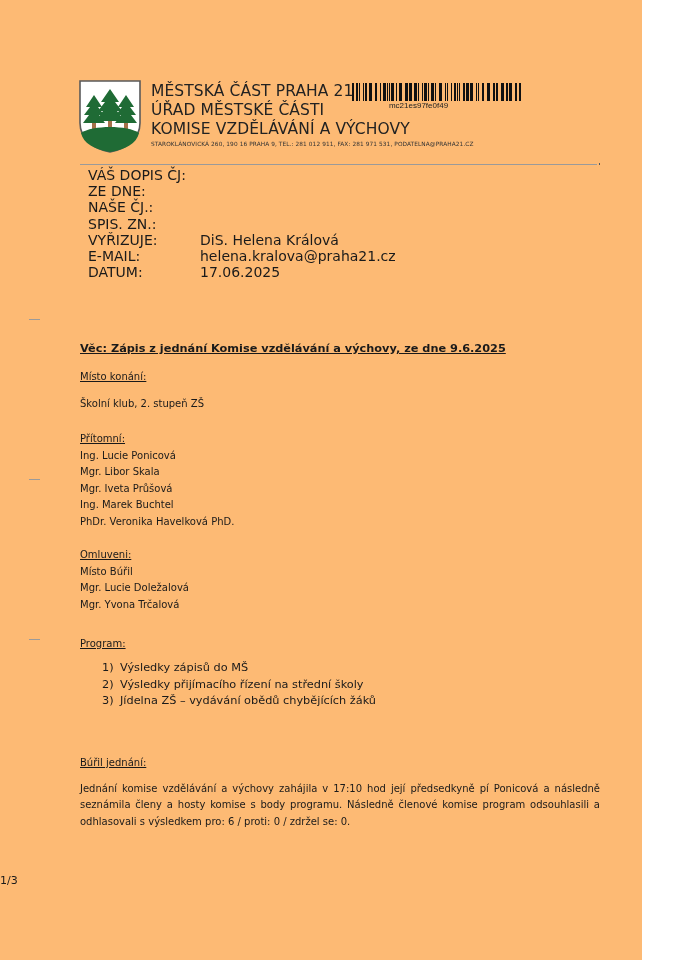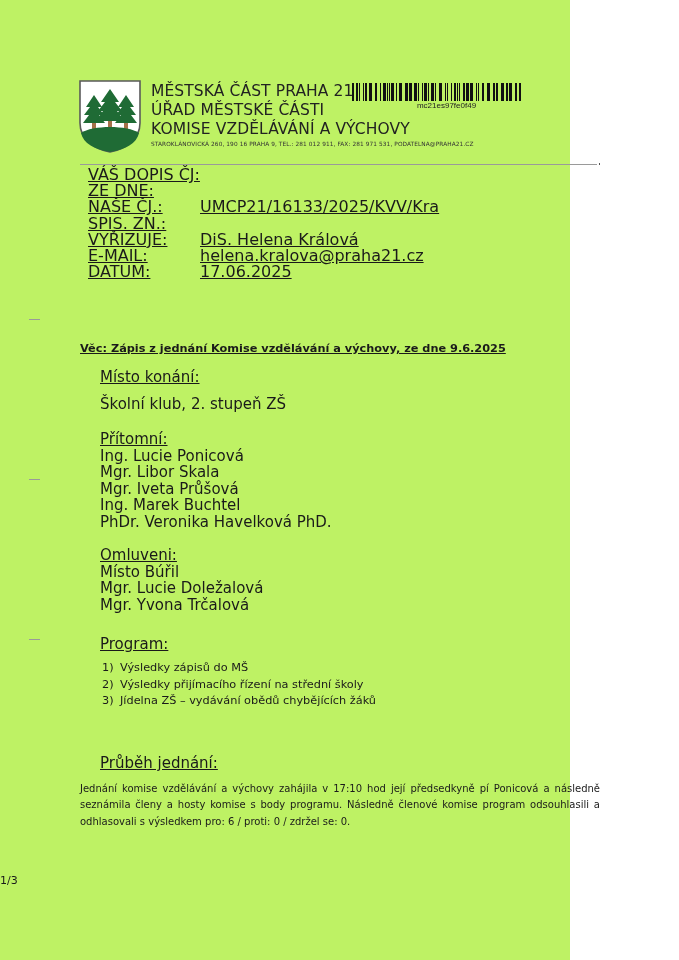--- a/index.html
+++ b/index.html
@@ -1,32 +1,32 @@
 <!DOCTYPE html>
 <html><head>
 <meta charset="utf-8">
 <style>
   html, body { margin: 0; padding: 0; background: #ffffff; }
   body { width: 679px; height: 960px; position: relative; overflow: hidden;
          font-family: "DejaVu Sans", sans-serif; color: #1a1a1a; }
-  .page { position: absolute; left: 0; top: 0; width: 570px; height: 960px; background: #bef264; }
+  .page { position: absolute; left: 0; top: 0; width: 642px; height: 960px; background: #fdba74; }
   .fold { position: absolute; left: 29px; width: 11px; height: 1px; background: #9a9a9a; }
   .logo { position: absolute; left: 78px; top: 79px; width: 64px; height: 74px; }
   .hdr { position: absolute; left: 151px; font-size: 15.5px; line-height: 18px; color: #222; letter-spacing: 0.1px; white-space: nowrap; }
   .addr { position: absolute; left: 151px; top: 141px; font-size: 5.8px; color: #333; white-space: nowrap; letter-spacing: 0.1px; }
   .barcode { position: absolute; left: 352px; top: 83px; width: 173px; height: 18px; }
-  .barcode-text { position: absolute; left: 360px; top: 101px; width: 173px; text-align: center;
+  .barcode-text { position: absolute; left: 332px; top: 101px; width: 173px; text-align: center;
                   font-family: "Liberation Sans", sans-serif; font-size: 8px; color: #222; }
   .rule { position: absolute; left: 80px; top: 164px; width: 517px; height: 1px; background: #9a9a9a; }
   .rule-dot { position: absolute; left: 599px; top: 163px; width: 1px; height: 2px; background: #555; }
-  .meta { position: absolute; left: 88px; top: 167px; font-size: 16px; line-height: 16.2px; text-decoration: underline; }
+  .meta { position: absolute; left: 88px; top: 167px; font-size: 14px; line-height: 16.2px; }
   .meta-row { display: flex; height: 16.2px; white-space: nowrap; }
   .meta-label { width: 112px; }
   .subject { position: absolute; left: 80px; top: 342px; font-size: 11.3px; font-weight: bold; text-decoration: underline; white-space: nowrap; }
-  .sec { position: absolute; left: 80px; font-size: 15px; line-height: 16.5px; white-space: nowrap; margin-left: 20px; }
+  .sec { position: absolute; left: 80px; font-size: 10px; line-height: 16.5px; white-space: nowrap; }
   .u { text-decoration: underline; }
   .prog { position: absolute; left: 102px; top: 660px; font-size: 11.3px; line-height: 16.5px; white-space: nowrap; }
   .prog-item { display: flex; }
   .prog-num { width: 18px; }
   .para { position: absolute; left: 80px; top: 781px; width: 520px; font-size: 10px; line-height: 16.3px; text-align: justify; }
   .pagenum { position: absolute; left: 0; width: 679px; top: 874px; text-align: left; font-size: 11px; }
 </style>
 </head>
 <body>
 
@@ -107,21 +107,20 @@
     <div class="meta-row">
         <span class="meta-label">VÁŠ DOPIS ČJ:</span>
         <span></span>
       </div>
     <div class="meta-row">
         <span class="meta-label">ZE DNE:</span>
         <span></span>
       </div>
     <div class="meta-row">
         <span class="meta-label">NAŠE ČJ.:</span>
-        <span>UMCP21/16133/2025/KVV/Kra</span>
       </div>
     <div class="meta-row">
         <span class="meta-label">SPIS. ZN.:</span>
         <span></span>
       </div>
     <div class="meta-row">
         <span class="meta-label">VYŘIZUJE:</span>
         <span>DiS. Helena Králová</span>
       </div>
     <div class="meta-row">
@@ -166,17 +165,17 @@
     <div class="prog-item">
         <span class="prog-num">2)</span>
         <span>Výsledky přijímacího řízení na střední školy</span>
       </div>
     <div class="prog-item">
         <span class="prog-num">3)</span>
         <span>Jídelna ZŠ – vydávání obědů chybějících žáků</span>
       </div>
   </div>
 
-  <div class="sec u" style="top:755px">Průběh jednání:</div>
+  <div class="sec u" style="top:755px">Búřil jednání:</div>
   <div class="para">Jednání komise vzdělávání a výchovy zahájila v 17:10 hod její předsedkyně pí Ponicová a následně seznámila členy a hosty komise s body programu. Následně členové komise program odsouhlasili a odhlasovali s výsledkem pro: 6 / proti: 0 / zdržel se: 0.</div>
 
   <div class="pagenum">1/3</div>
 </div>
 
 </body></html>

